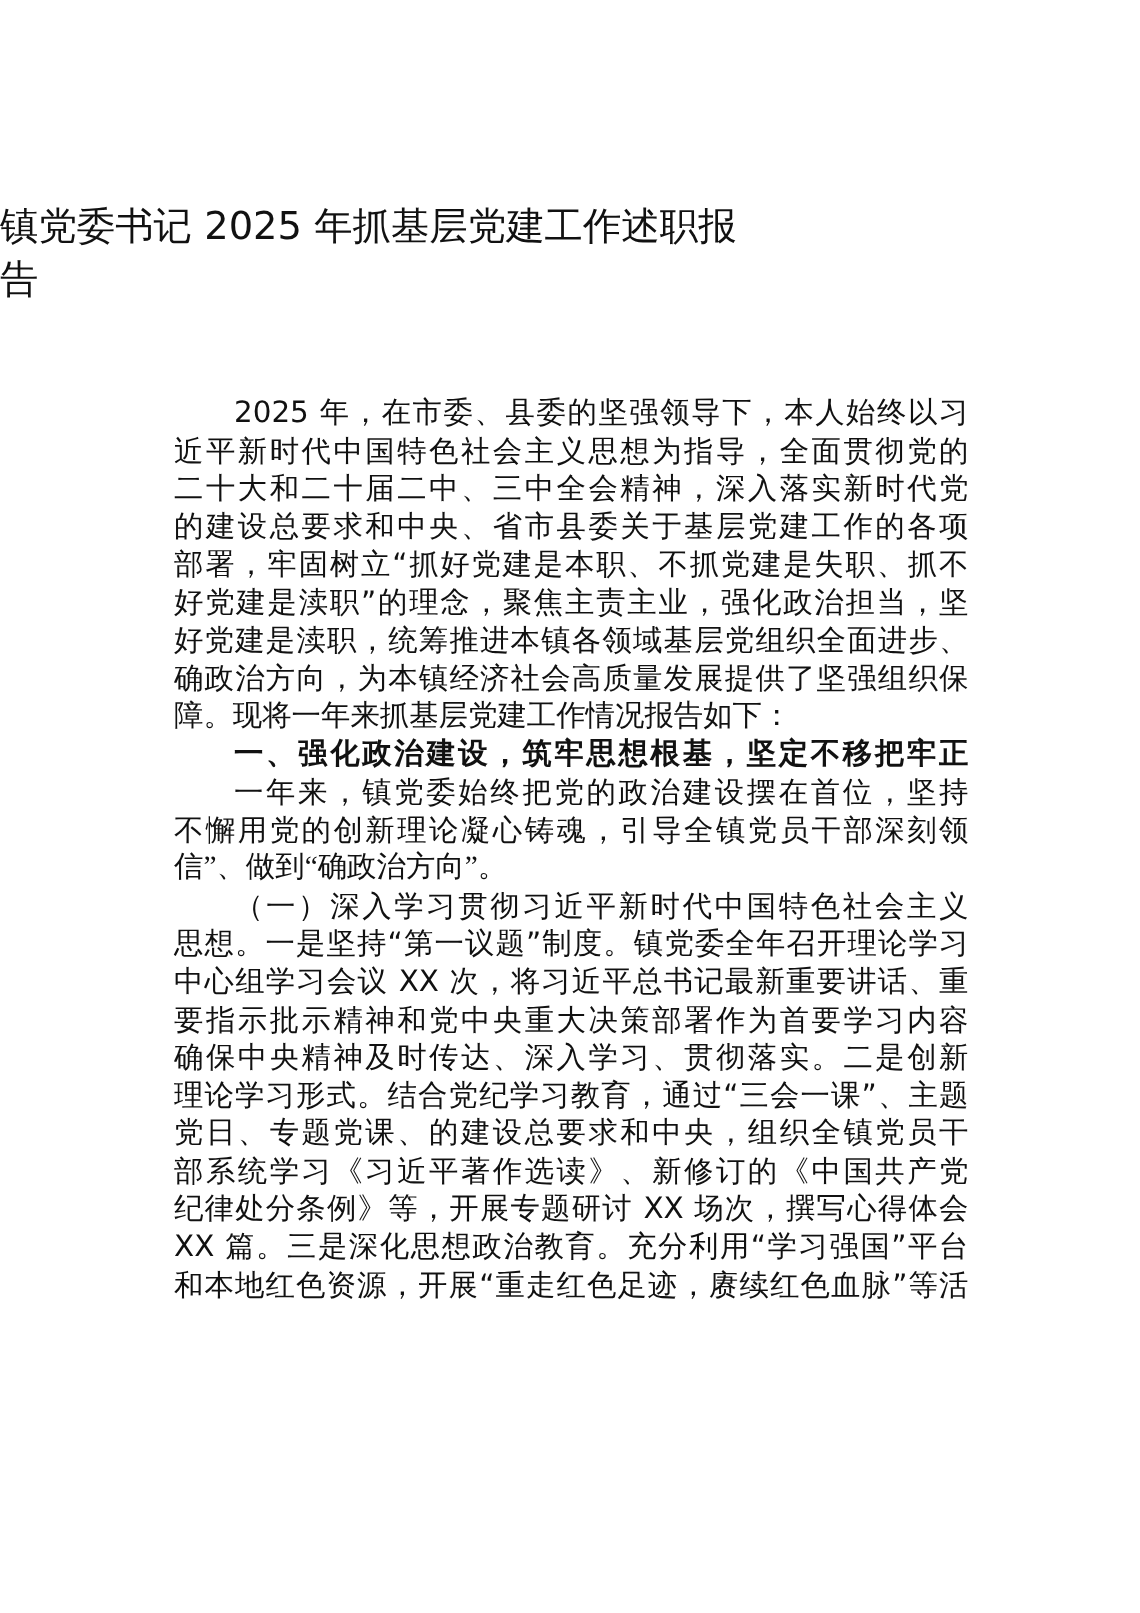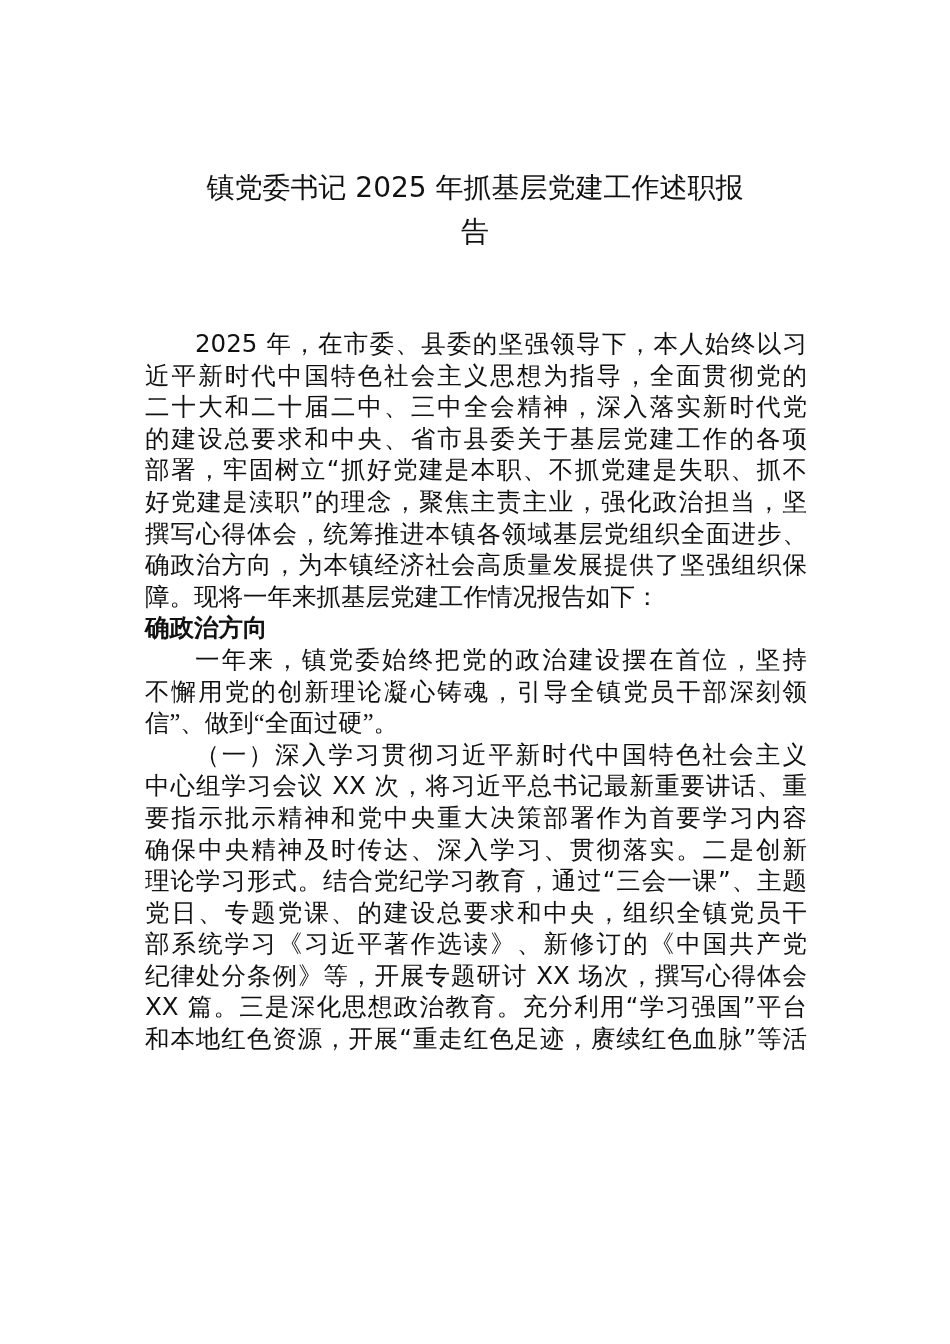--- a/index.html
+++ b/index.html
@@ -1,20 +1,20 @@
 <!DOCTYPE html>
 <html><head>
   <meta charset="utf-8">
   <style>
     html, body { margin: 0; padding: 0; background: #ffffff; }
     body { width: 950px; height: 1344px; position: relative; overflow: hidden;
            font-family: "DejaVu Sans", "Liberation Sans", sans-serif; color: #111; }
     .page { position: absolute; left: 0; top: 0; width: 950px; height: 1344px; background: #fff; }
-    .title { position: absolute; left: 0; width: 950px; text-align: center;
-             font-size: 28px; line-height: 44px; letter-spacing: 0px; color: #111; white-space: nowrap; }
+    .title { position: absolute; left: 0; width: 950px; 
+             font-size: 32px; line-height: 44px; letter-spacing: 0px; color: #111; white-space: nowrap; }
     .title.l1 { top: 166px; }
     .title.l2 { top: 210px; }
     .body { position: absolute; left: 145px; top: 328px; width: 662px; }
     .line { height: 31.6px; line-height: 31.6px; font-size: 24.5px; white-space: nowrap;
             text-align: justify; text-align-last: justify; }
     .line.last { text-align-last: left; font-family: Liberation Serif, serif; }
     .line.indent { padding-left: 50px; }
     .line.heading { font-weight: bold; }
   </style>
 </head>
@@ -26,37 +26,38 @@
 
   <div class="body">
 
     <div>
       <div class="line indent">2025 年，在市委、县委的坚强领导下，本人始终以习</div>
       <div class="line">近平新时代中国特色社会主义思想为指导，全面贯彻党的</div>
       <div class="line">二十大和二十届二中、三中全会精神，深入落实新时代党</div>
       <div class="line">的建设总要求和中央、省市县委关于基层党建工作的各项</div>
       <div class="line">部署，牢固树立“抓好党建是本职、不抓党建是失职、抓不</div>
       <div class="line">好党建是渎职”的理念，聚焦主责主业，强化政治担当，坚</div>
-      <div class="line">撰写心得体会，统筹推进本镇各领域基层党组织全面进步、</div>
+      <div class="line">好党建是渎职，统筹推进本镇各领域基层党组织全面进步、</div>
       <div class="line">确政治方向，为本镇经济社会高质量发展提供了坚强组织保</div>
       <div class="line last">障。现将一年来抓基层党建工作情况报告如下：</div>
     </div>
 
     <div>
-      <div class="line heading last">确政治方向</div>
+      <div class="line indent heading">一、强化政治建设，筑牢思想根基，坚定不移把牢正</div>
     </div>
 
     <div>
       <div class="line indent">一年来，镇党委始终把党的政治建设摆在首位，坚持</div>
       <div class="line">不懈用党的创新理论凝心铸魂，引导全镇党员干部深刻领</div>
-      <div class="line last">信”、做到“全面过硬”。</div>
+      <div class="line last">信”、做到“确政治方向”。</div>
     </div>
 
     <div>
       <div class="line indent">（一）深入学习贯彻习近平新时代中国特色社会主义</div>
+      <div class="line">思想。一是坚持“第一议题”制度。镇党委全年召开理论学习</div>
       <div class="line">中心组学习会议 XX 次，将习近平总书记最新重要讲话、重</div>
       <div class="line">要指示批示精神和党中央重大决策部署作为首要学习内容</div>
       <div class="line">确保中央精神及时传达、深入学习、贯彻落实。二是创新</div>
       <div class="line">理论学习形式。结合党纪学习教育，通过“三会一课”、主题</div>
       <div class="line">党日、专题党课、的建设总要求和中央，组织全镇党员干</div>
       <div class="line">部系统学习《习近平著作选读》、新修订的《中国共产党</div>
       <div class="line">纪律处分条例》等，开展专题研讨 XX 场次，撰写心得体会</div>
       <div class="line">XX 篇。三是深化思想政治教育。充分利用“学习强国”平台</div>
       <div class="line">和本地红色资源，开展“重走红色足迹，赓续红色血脉”等活</div>
     </div>

